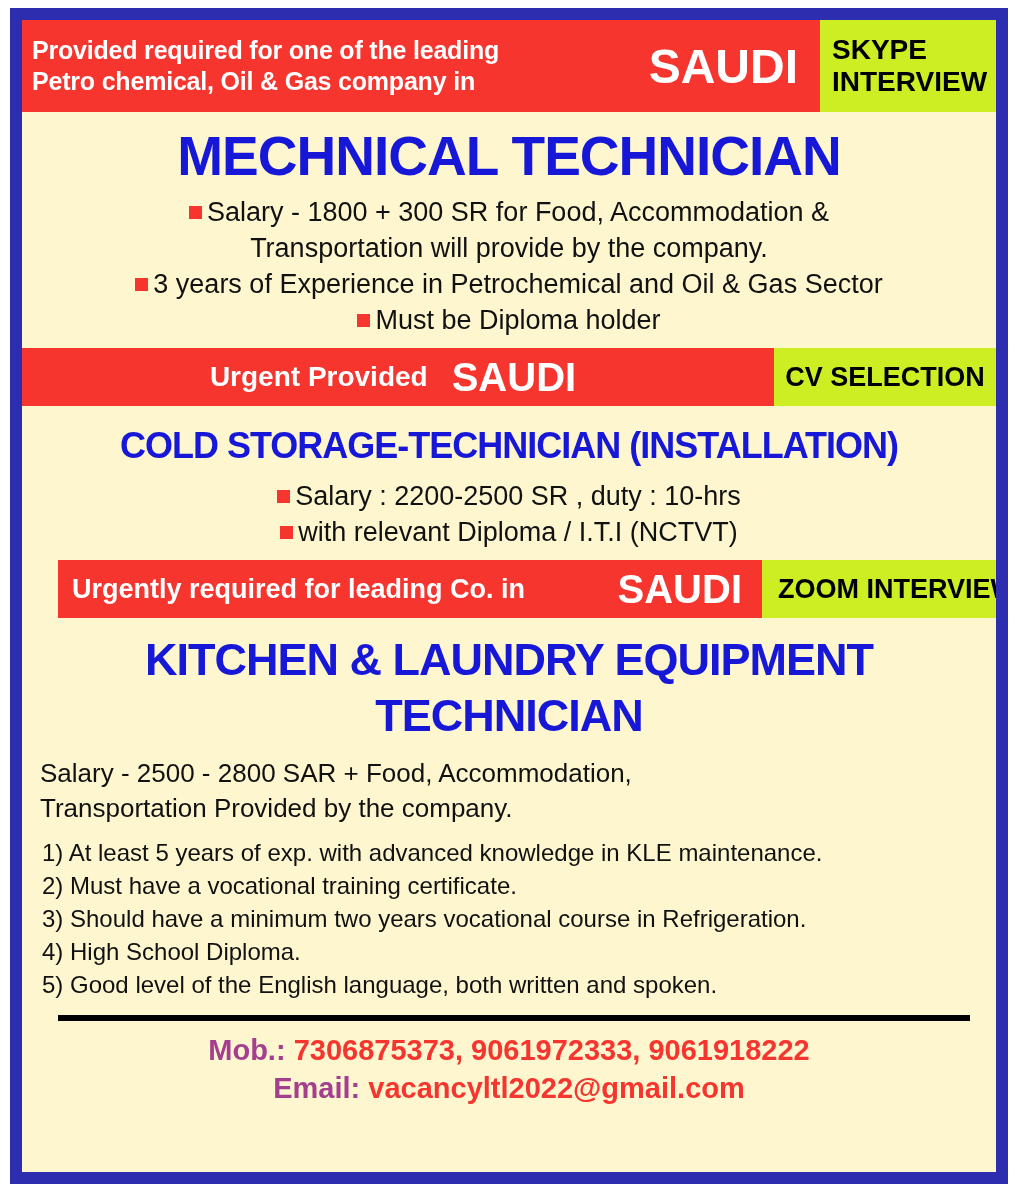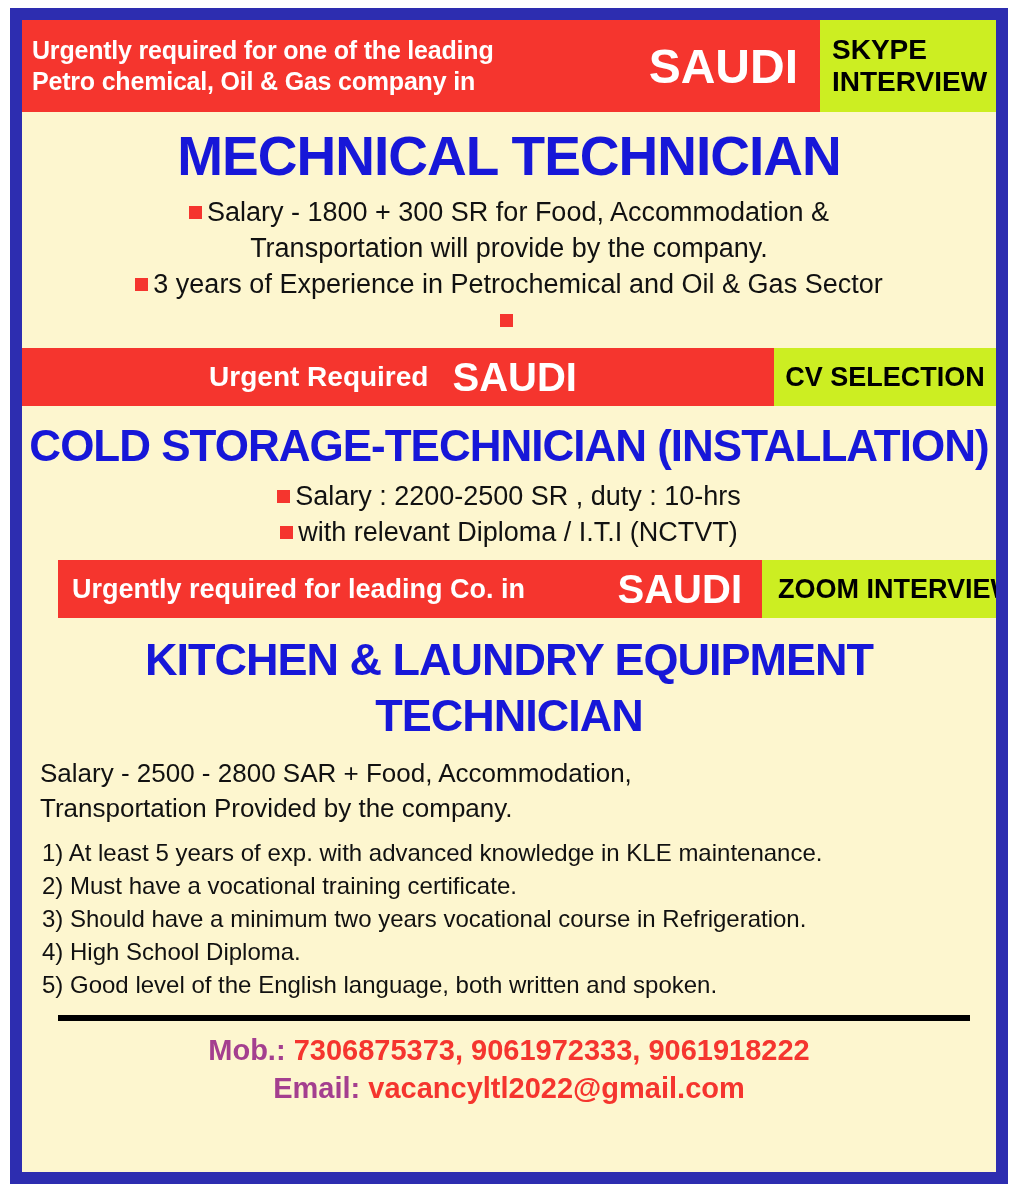--- a/index.html
+++ b/index.html
@@ -104,21 +104,21 @@
     font-weight: bold;
     text-align: center;
     letter-spacing: -1px;
   }
   .title1 {
     font-size: 55px;
     line-height: 64px;
     padding: 12px 0 6px 0;
   }
   .title2 {
-    font-size: 44px;
+    font-size: 36px;
     line-height: 56px;
     padding: 12px 0 4px 0;
   }
   .title3 {
     font-size: 45px;
     line-height: 56px;
     padding: 14px 0 6px 0;
   }
 
   .bullets {
@@ -207,47 +207,47 @@
 </style>
 </head>
 <body>
 
 <div class="page">
   <div class="ad">
     <div class="inner">
 
       <div class="banner banner1">
         <div class="left">
-          <span>Urgently required for one of the leading</span>
+          <span>Provided required for one of the leading</span>
           <span>Petro chemical, Oil &amp; Gas company in</span>
         </div>
         <div class="country">SAUDI</div>
         <div class="badge">
           <span>SKYPE</span>
           <span>INTERVIEW</span>
         </div>
       </div>
 
       <div class="job-title title1">MECHNICAL TECHNICIAN</div>
 
       <div class="bullets">
         <span class="line">
           <span class="sq"></span><span>Salary - 1800 + 300 SR for Food, Accommodation &amp;</span>
         </span>
         <span class="line">Transportation will provide by the company.</span>
         <span class="line">
           <span class="sq"></span><span>3 years of Experience in Petrochemical and Oil &amp; Gas Sector</span>
         </span>
         <span class="line">
-          <span class="sq"></span>
+          <span class="sq"></span><span>Must be Diploma holder</span>
         </span>
       </div>
 
       <div class="banner banner2">
-        <div class="left">Urgent Required</div>
+        <div class="left">Urgent Provided</div>
         <div class="country">SAUDI</div>
         <div class="spacer"></div>
         <div class="badge">CV SELECTION</div>
       </div>
 
       <div class="job-title title2">COLD STORAGE-TECHNICIAN (INSTALLATION)</div>
 
       <div class="bullets">
         <span class="line">
           <span class="sq"></span><span>Salary : 2200-2500 SR , duty : 10-hrs</span>

